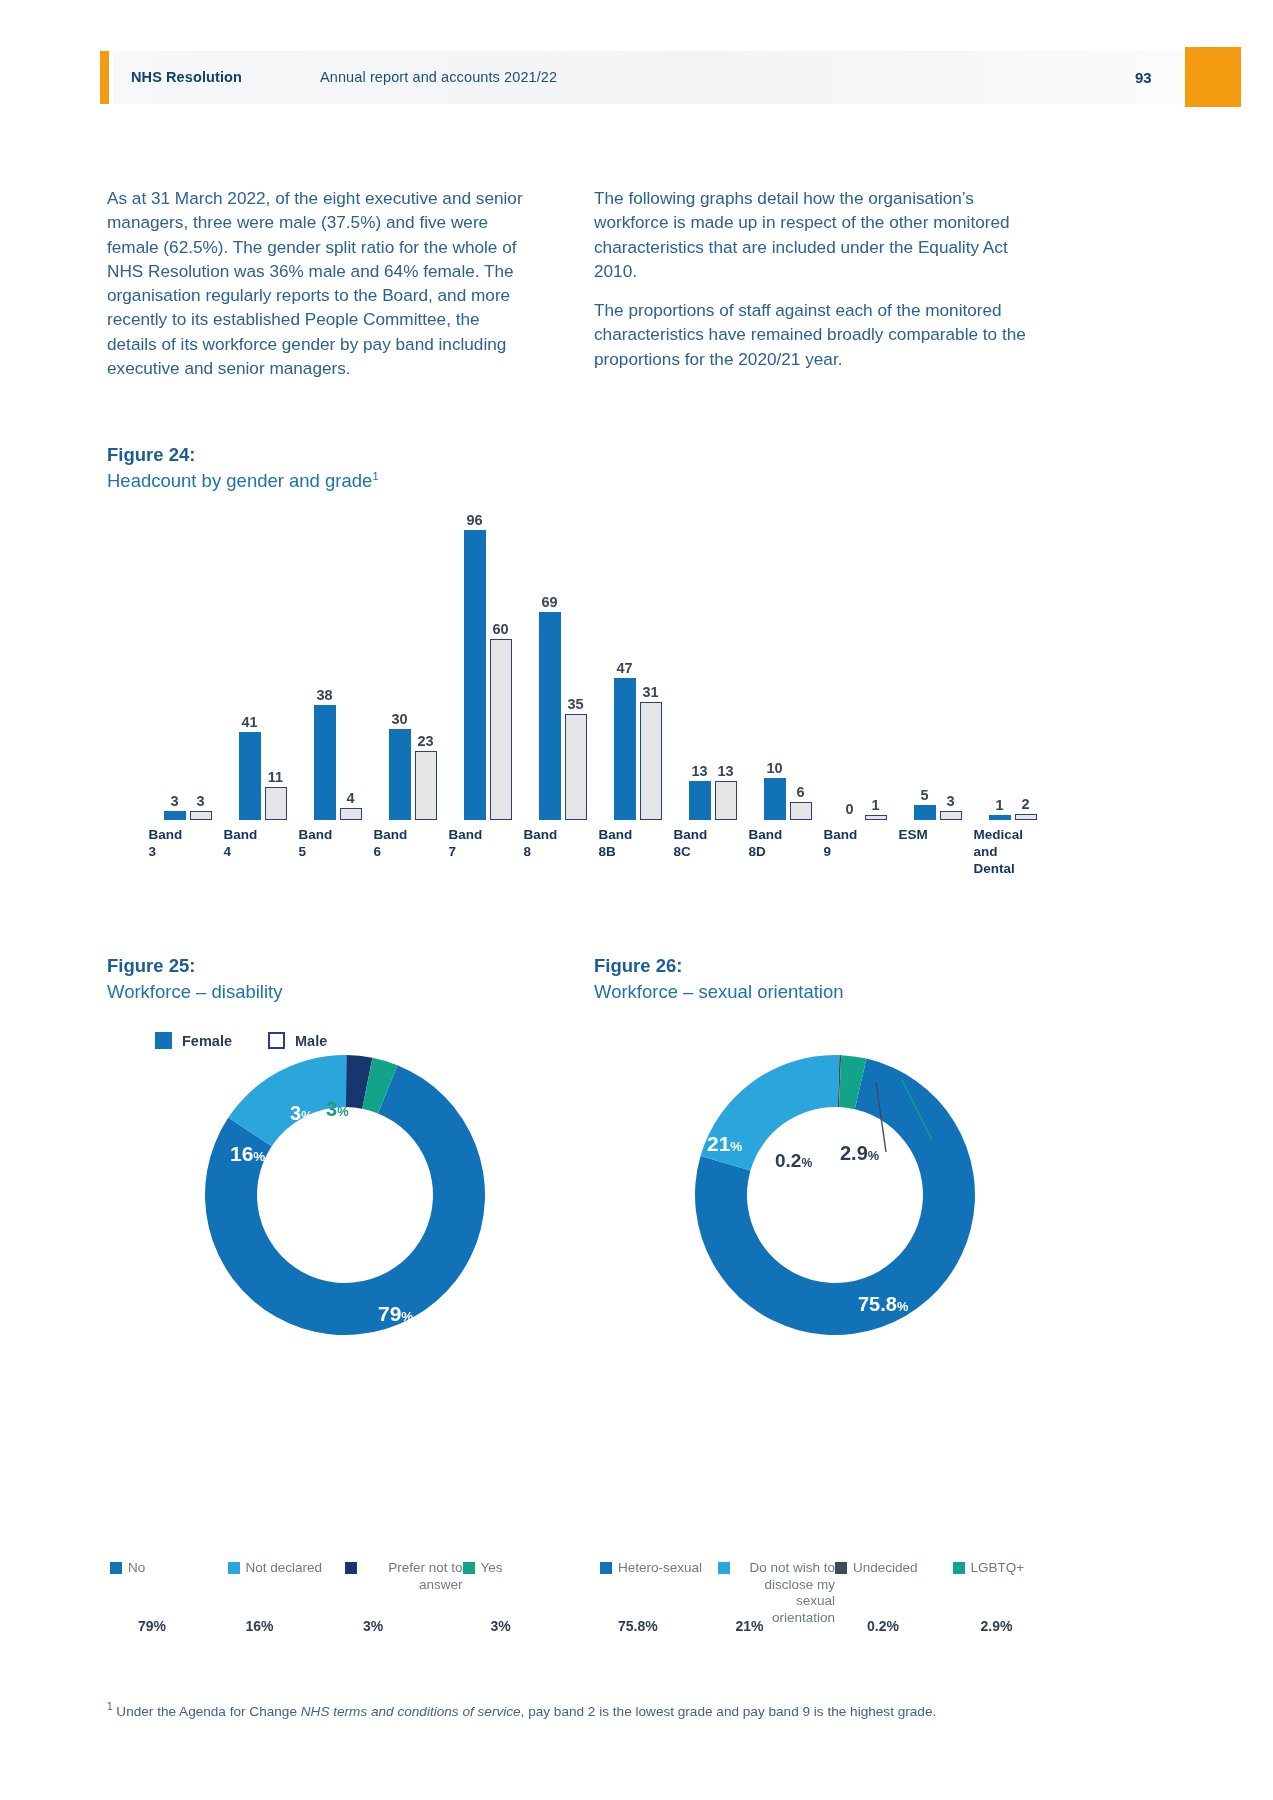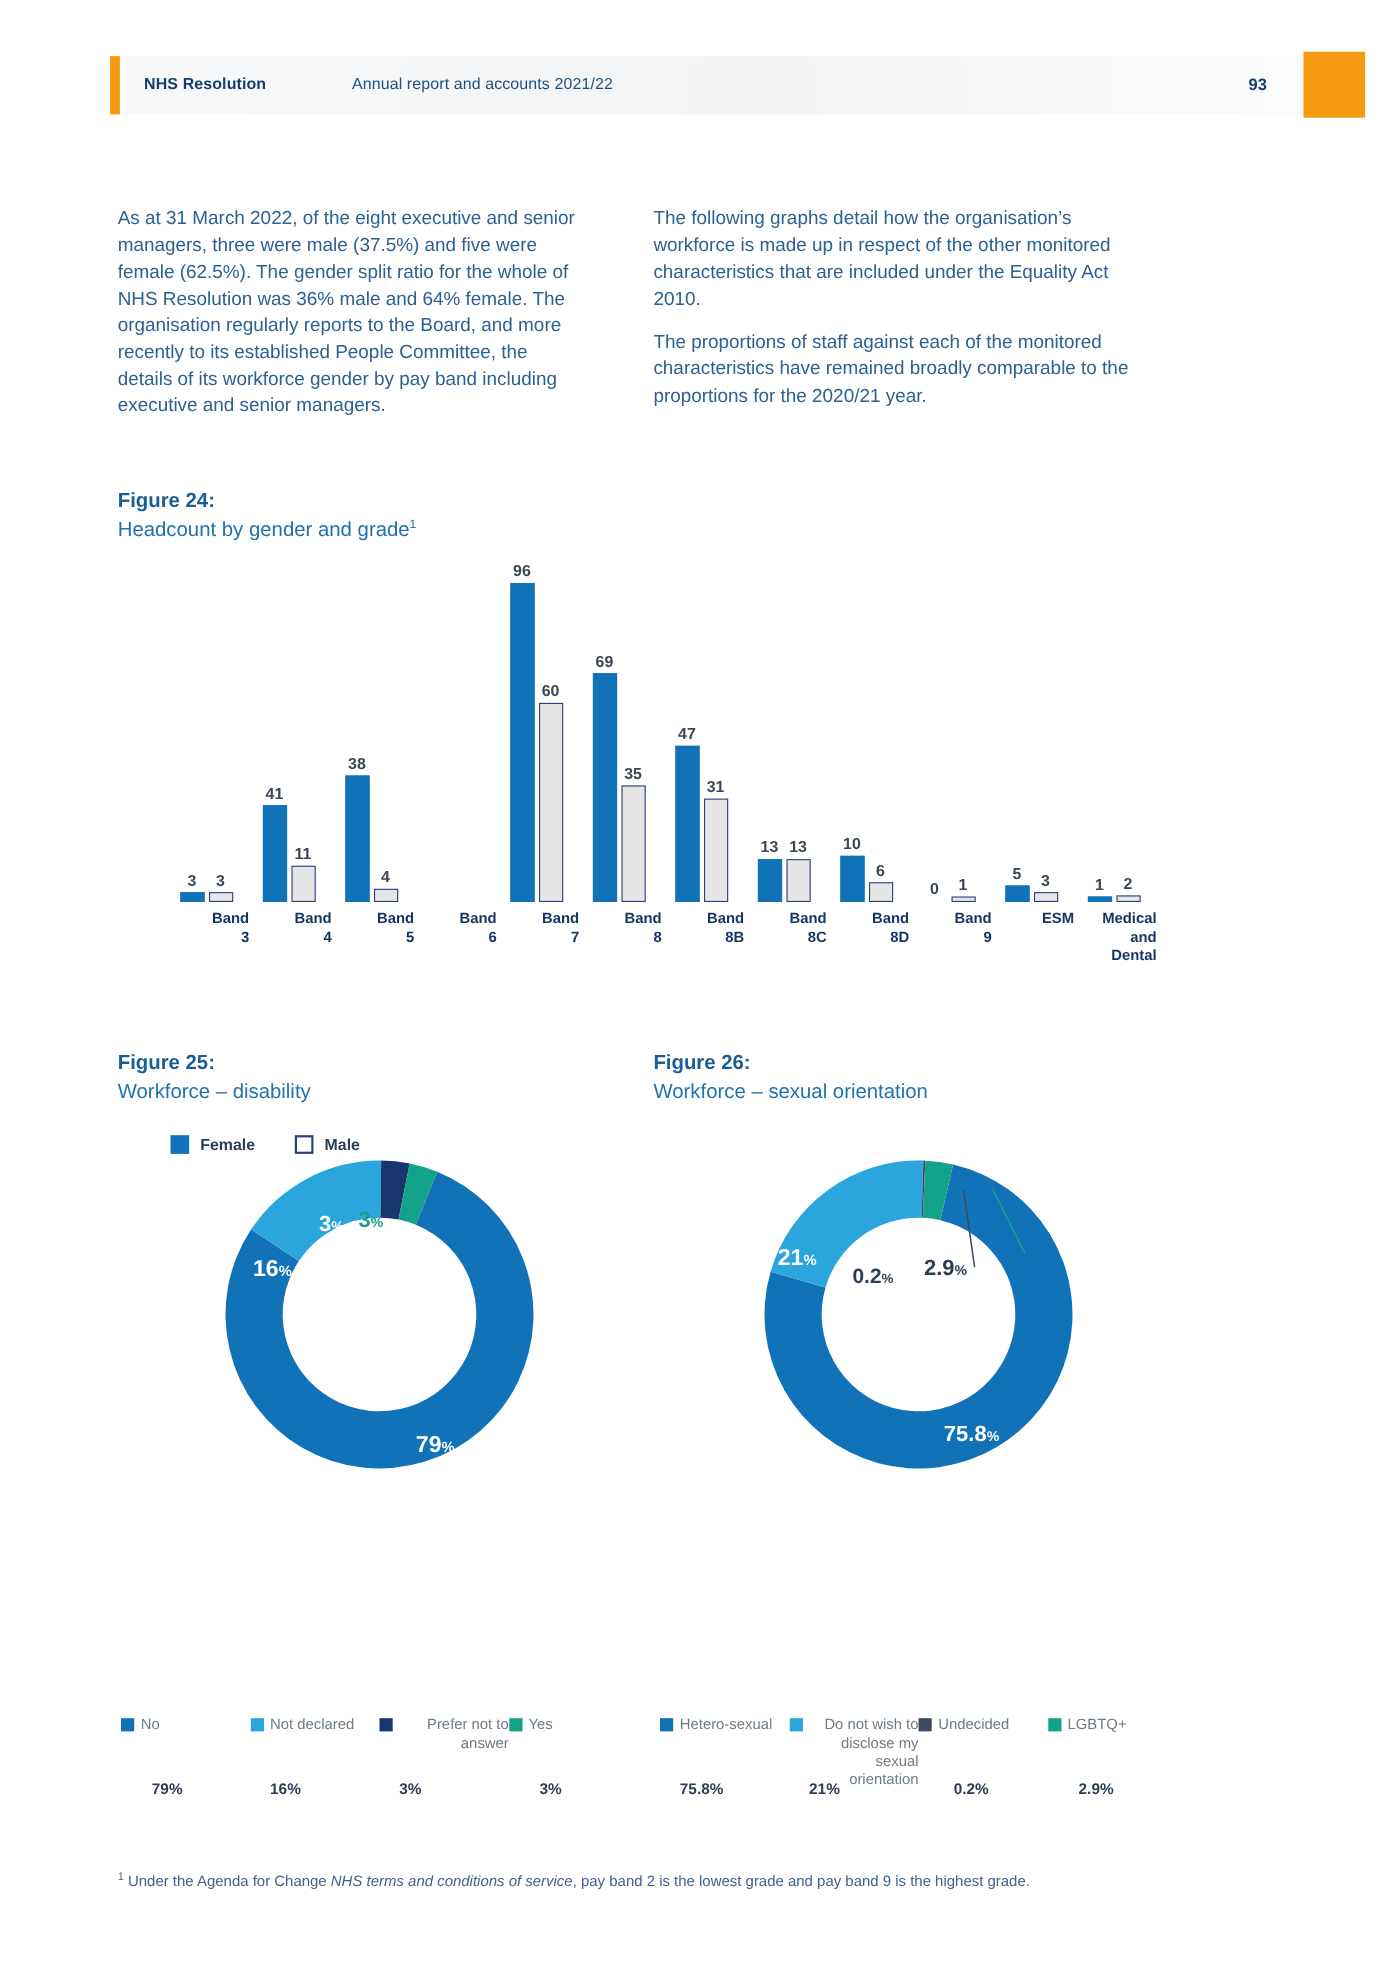--- a/index.html
+++ b/index.html
@@ -73,21 +73,21 @@
   .bar.male   { background: #e5e5e5; border: 1.6px solid #2b3e80; }
   .bar .vlabel {
     position: absolute; bottom: 100%; left: 50%; transform: translateX(-50%);
     margin-bottom: 3px; font-size: 14.5px; font-weight: bold; color: #3a4654;
     white-space: nowrap;
   }
   .xlabels {
     position: absolute; left: 0; top: 296px; width: 900px; height: 90px;
   }
   .xlab {
-    position: absolute; width: 78px; text-align: right;
+    position: absolute; width: 78px; text-align: left;
     font-size: 13.5px; font-weight: bold; color: #14355f; line-height: 17px;
   }
   .bar-legend {
     position: absolute; left: 155px; top: 1032px;
     display: flex; align-items: center; gap: 36px;
   }
   .bar-legend .item { display: flex; align-items: flex-end; gap: 10px;
     font-size: 14.5px; font-weight: bold; color: #2b3e56; }
   .sw { width: 17px; height: 17px; display: inline-block; }
   .sw.f { background: #1272b8; }
@@ -180,20 +180,30 @@
         <div class="group" style="left: 150.5px; text-align: right;">
           <div class="bars">
             <div class="bar female" style="height: 115px;">
               <span class="vlabel">38</span>
             </div>
             <div class="bar male" style="height: 12px;">
               <span class="vlabel">4</span>
             </div>
           </div>
         </div>
+        <div class="group" style="left: 225.5px;">
+          <div class="bars">
+            <div class="bar female" style="height: 91px;">
+              <span class="vlabel">30</span>
+            </div>
+            <div class="bar male" style="height: 69px;">
+              <span class="vlabel">23</span>
+            </div>
+          </div>
+        </div>
         <div class="group" style="left: 300.5px;">
           <div class="bars">
             <div class="bar female" style="height: 290px;">
               <span class="vlabel">96</span>
             </div>
             <div class="bar male" style="height: 181px;">
               <span class="vlabel">60</span>
             </div>
           </div>
         </div>
@@ -205,21 +215,21 @@
             <div class="bar male" style="height: 106px;">
               <span class="vlabel">35</span>
             </div>
           </div>
         </div>
         <div class="group" style="left: 450.5px;">
           <div class="bars">
             <div class="bar female" style="height: 142px;">
               <span class="vlabel">47</span>
             </div>
-            <div class="bar male" style="height: 94px;">
+            <div class="bar male" style="height: 118px;">
               <span class="vlabel">31</span>
             </div>
           </div>
         </div>
         <div class="group" style="left: 525.5px;">
           <div class="bars">
             <div class="bar female" style="height: 39px;">
               <span class="vlabel">13</span>
             </div>
             <div class="bar male" style="height: 39px;">

